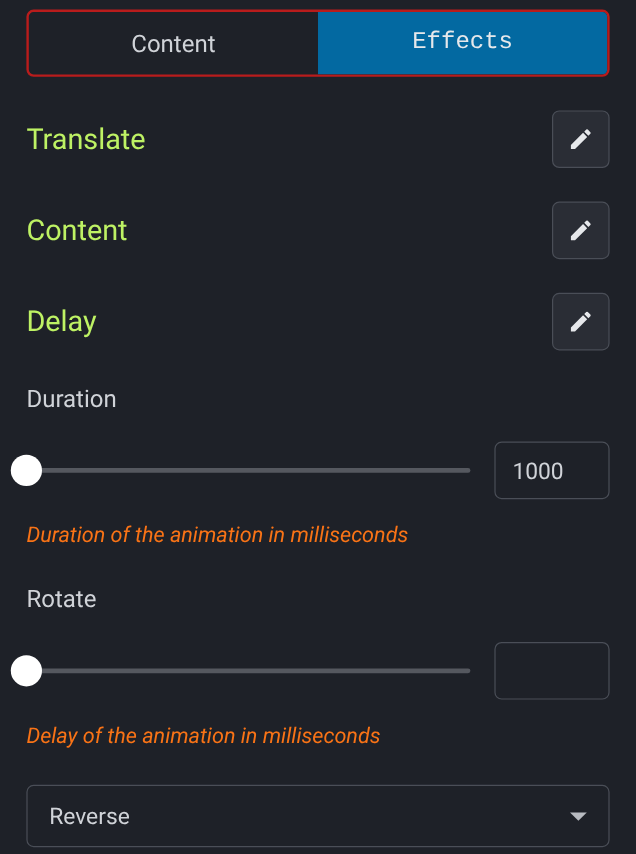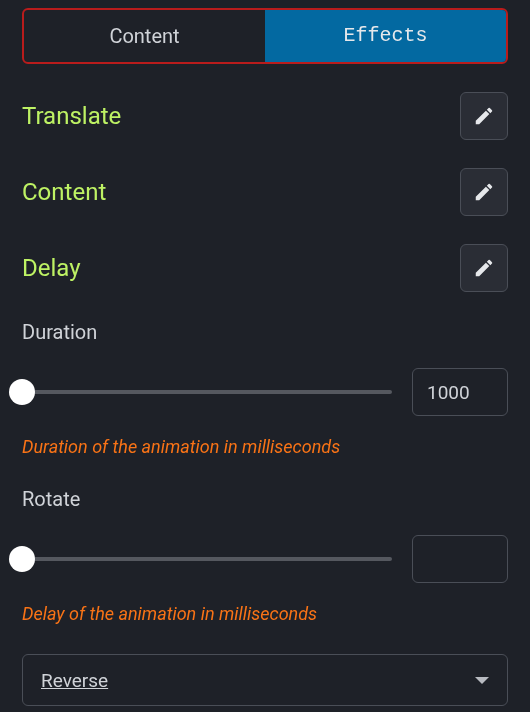--- a/index.html
+++ b/index.html
@@ -132,21 +132,20 @@
     flex: 1;
     height: 52px;
     border: 1px solid #4a4e57;
     border-radius: 6px;
     background: transparent;
     display: flex;
     align-items: center;
     justify-content: space-between;
     padding: 0 18px;
     cursor: pointer;
-    text-decoration: underline;
   }
   .select-value {
     font-size: 19px;
     color: #d0d3d8;
   }
   .caret {
     width: 0;
     height: 0;
     border-left: 7px solid transparent;
     border-right: 7px solid transparent;

